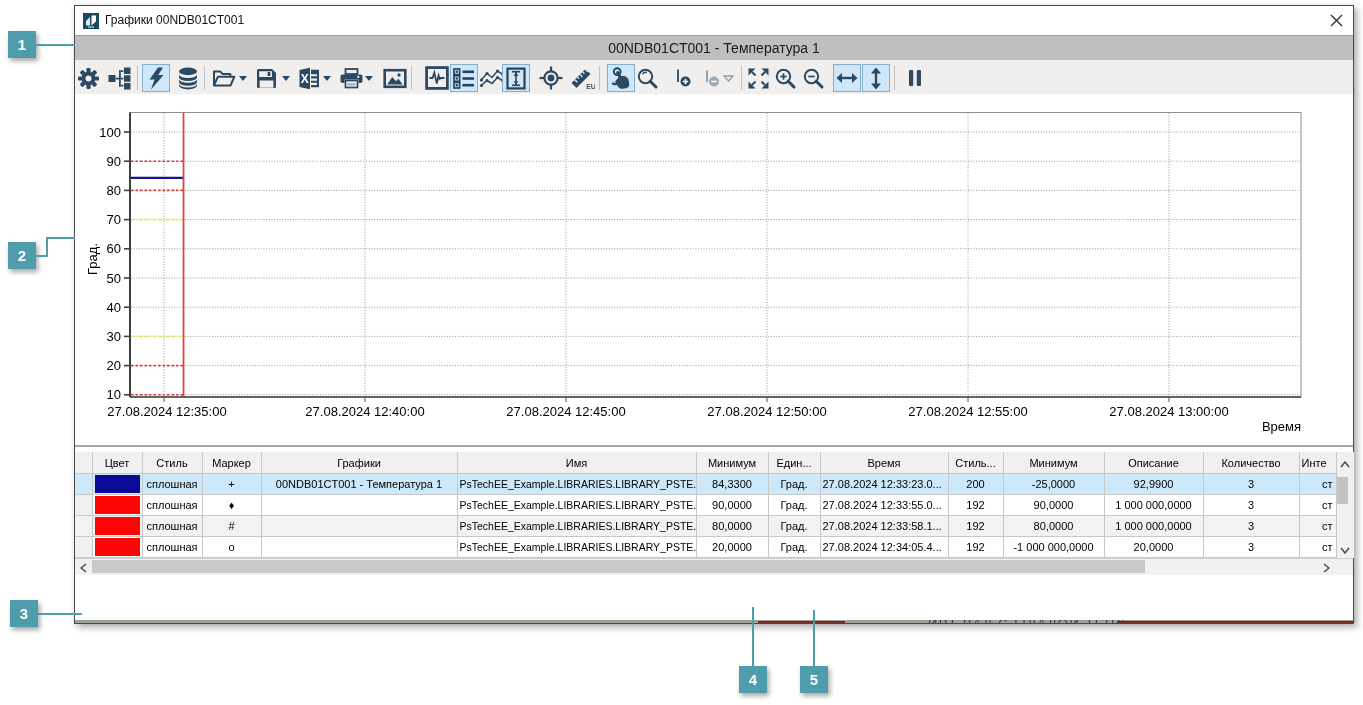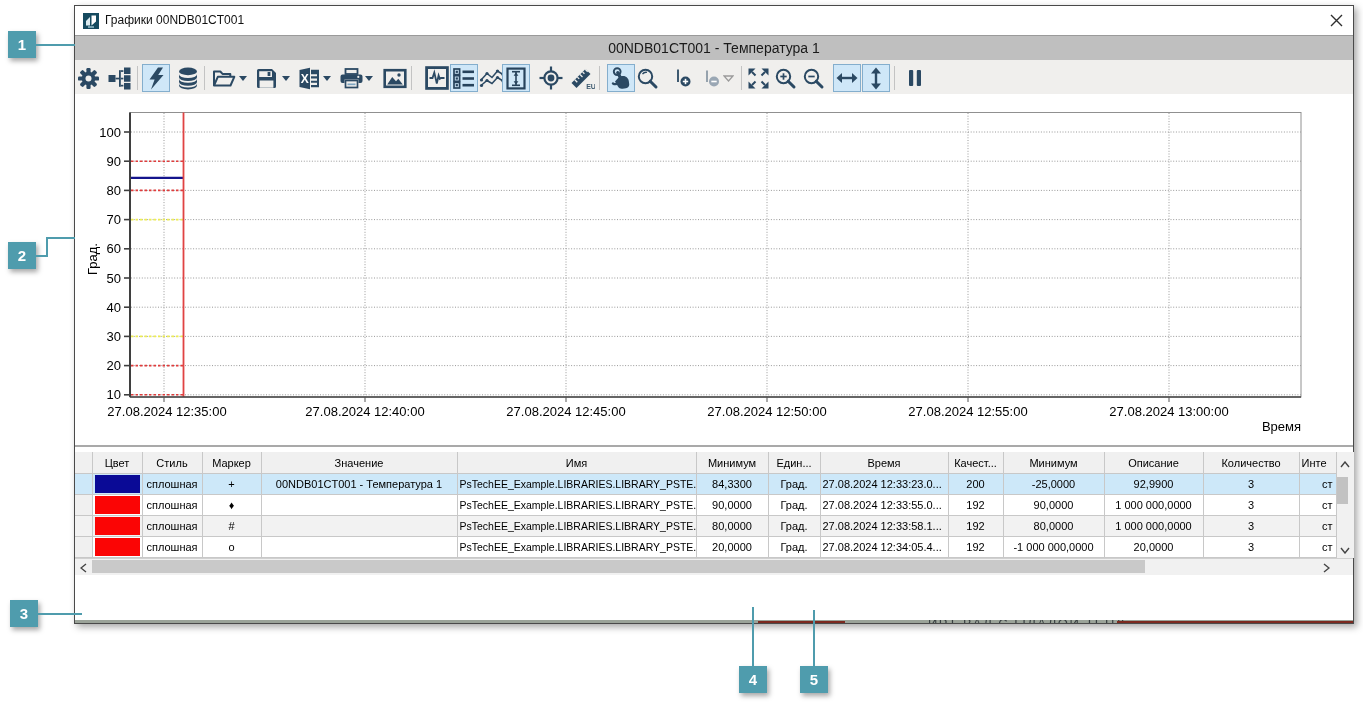--- a/index.html
+++ b/index.html
@@ -425,26 +425,26 @@
           <col style="width:99px">
       <col style="width:96px">
           <col style="width:37px">
     </colgroup>
     <tbody>
           <tr>
       <th></th>
             <th>Цвет</th>
             <th>Стиль</th>
             <th>Маркер</th>
-            <th>Значение</th>
+            <th>Графики</th>
             <th>Имя</th>
       <th>Минимум</th>
             <th>Един...</th>
             <th>Время</th>
-            <th>Качест...</th>
+            <th>Стиль...</th>
             <th>Минимум</th>
       <th>Описание</th>
             <th>Количество</th>
             <th style="text-align:left;padding-right:1px">Инте</th>
     </tr>
     <tr class="sel">
       <td class="rh"></td>
             <td>
               <span class="sw" style="background:#0a0a96"></span>
             </td>

